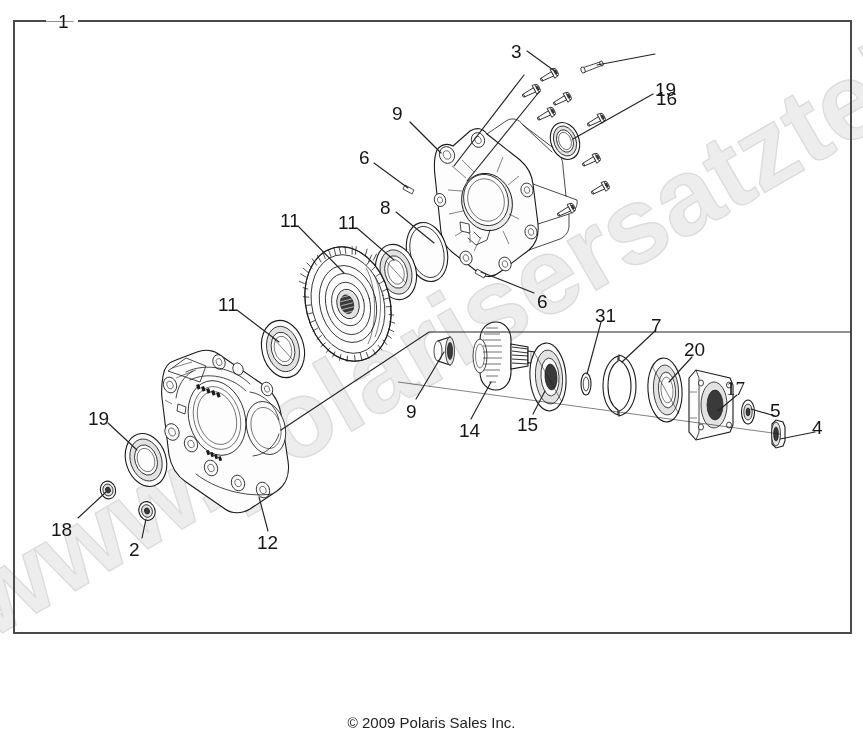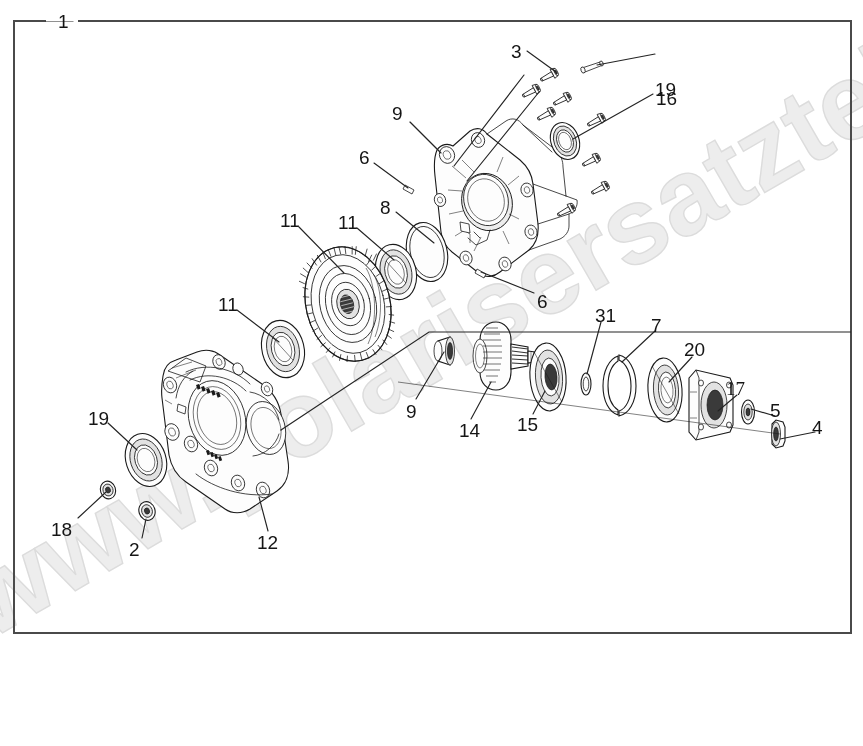--- a/index.html
+++ b/index.html
@@ -538,14 +538,17 @@
 <div class="callout" style="left:459px;top:421px;">14</div>
 <div class="callout" style="left:280px;top:211px;">11</div>
 <div class="callout" style="left:656px;top:42px;margin-top:47px;">16</div>
 <div class="callout" style="left:726px;top:379px;font-family:Liberation Serif, serif;">17</div>
 <div class="callout" style="left:51px;top:520px;">18</div>
 <div class="callout" style="left:655px;top:80px;">19</div>
 <div class="callout" style="left:88px;top:409px;">19</div>
 <div class="callout" style="left:684px;top:340px;">20</div>
 <div class="callout" style="left:595px;top:306px;">31</div>
 
-
+<div id="copyright">
+  <span class="cmark">©</span><span> 2009 Polaris Sales Inc.</span>
 </div>
 
+</div>
+
 </body></html>

